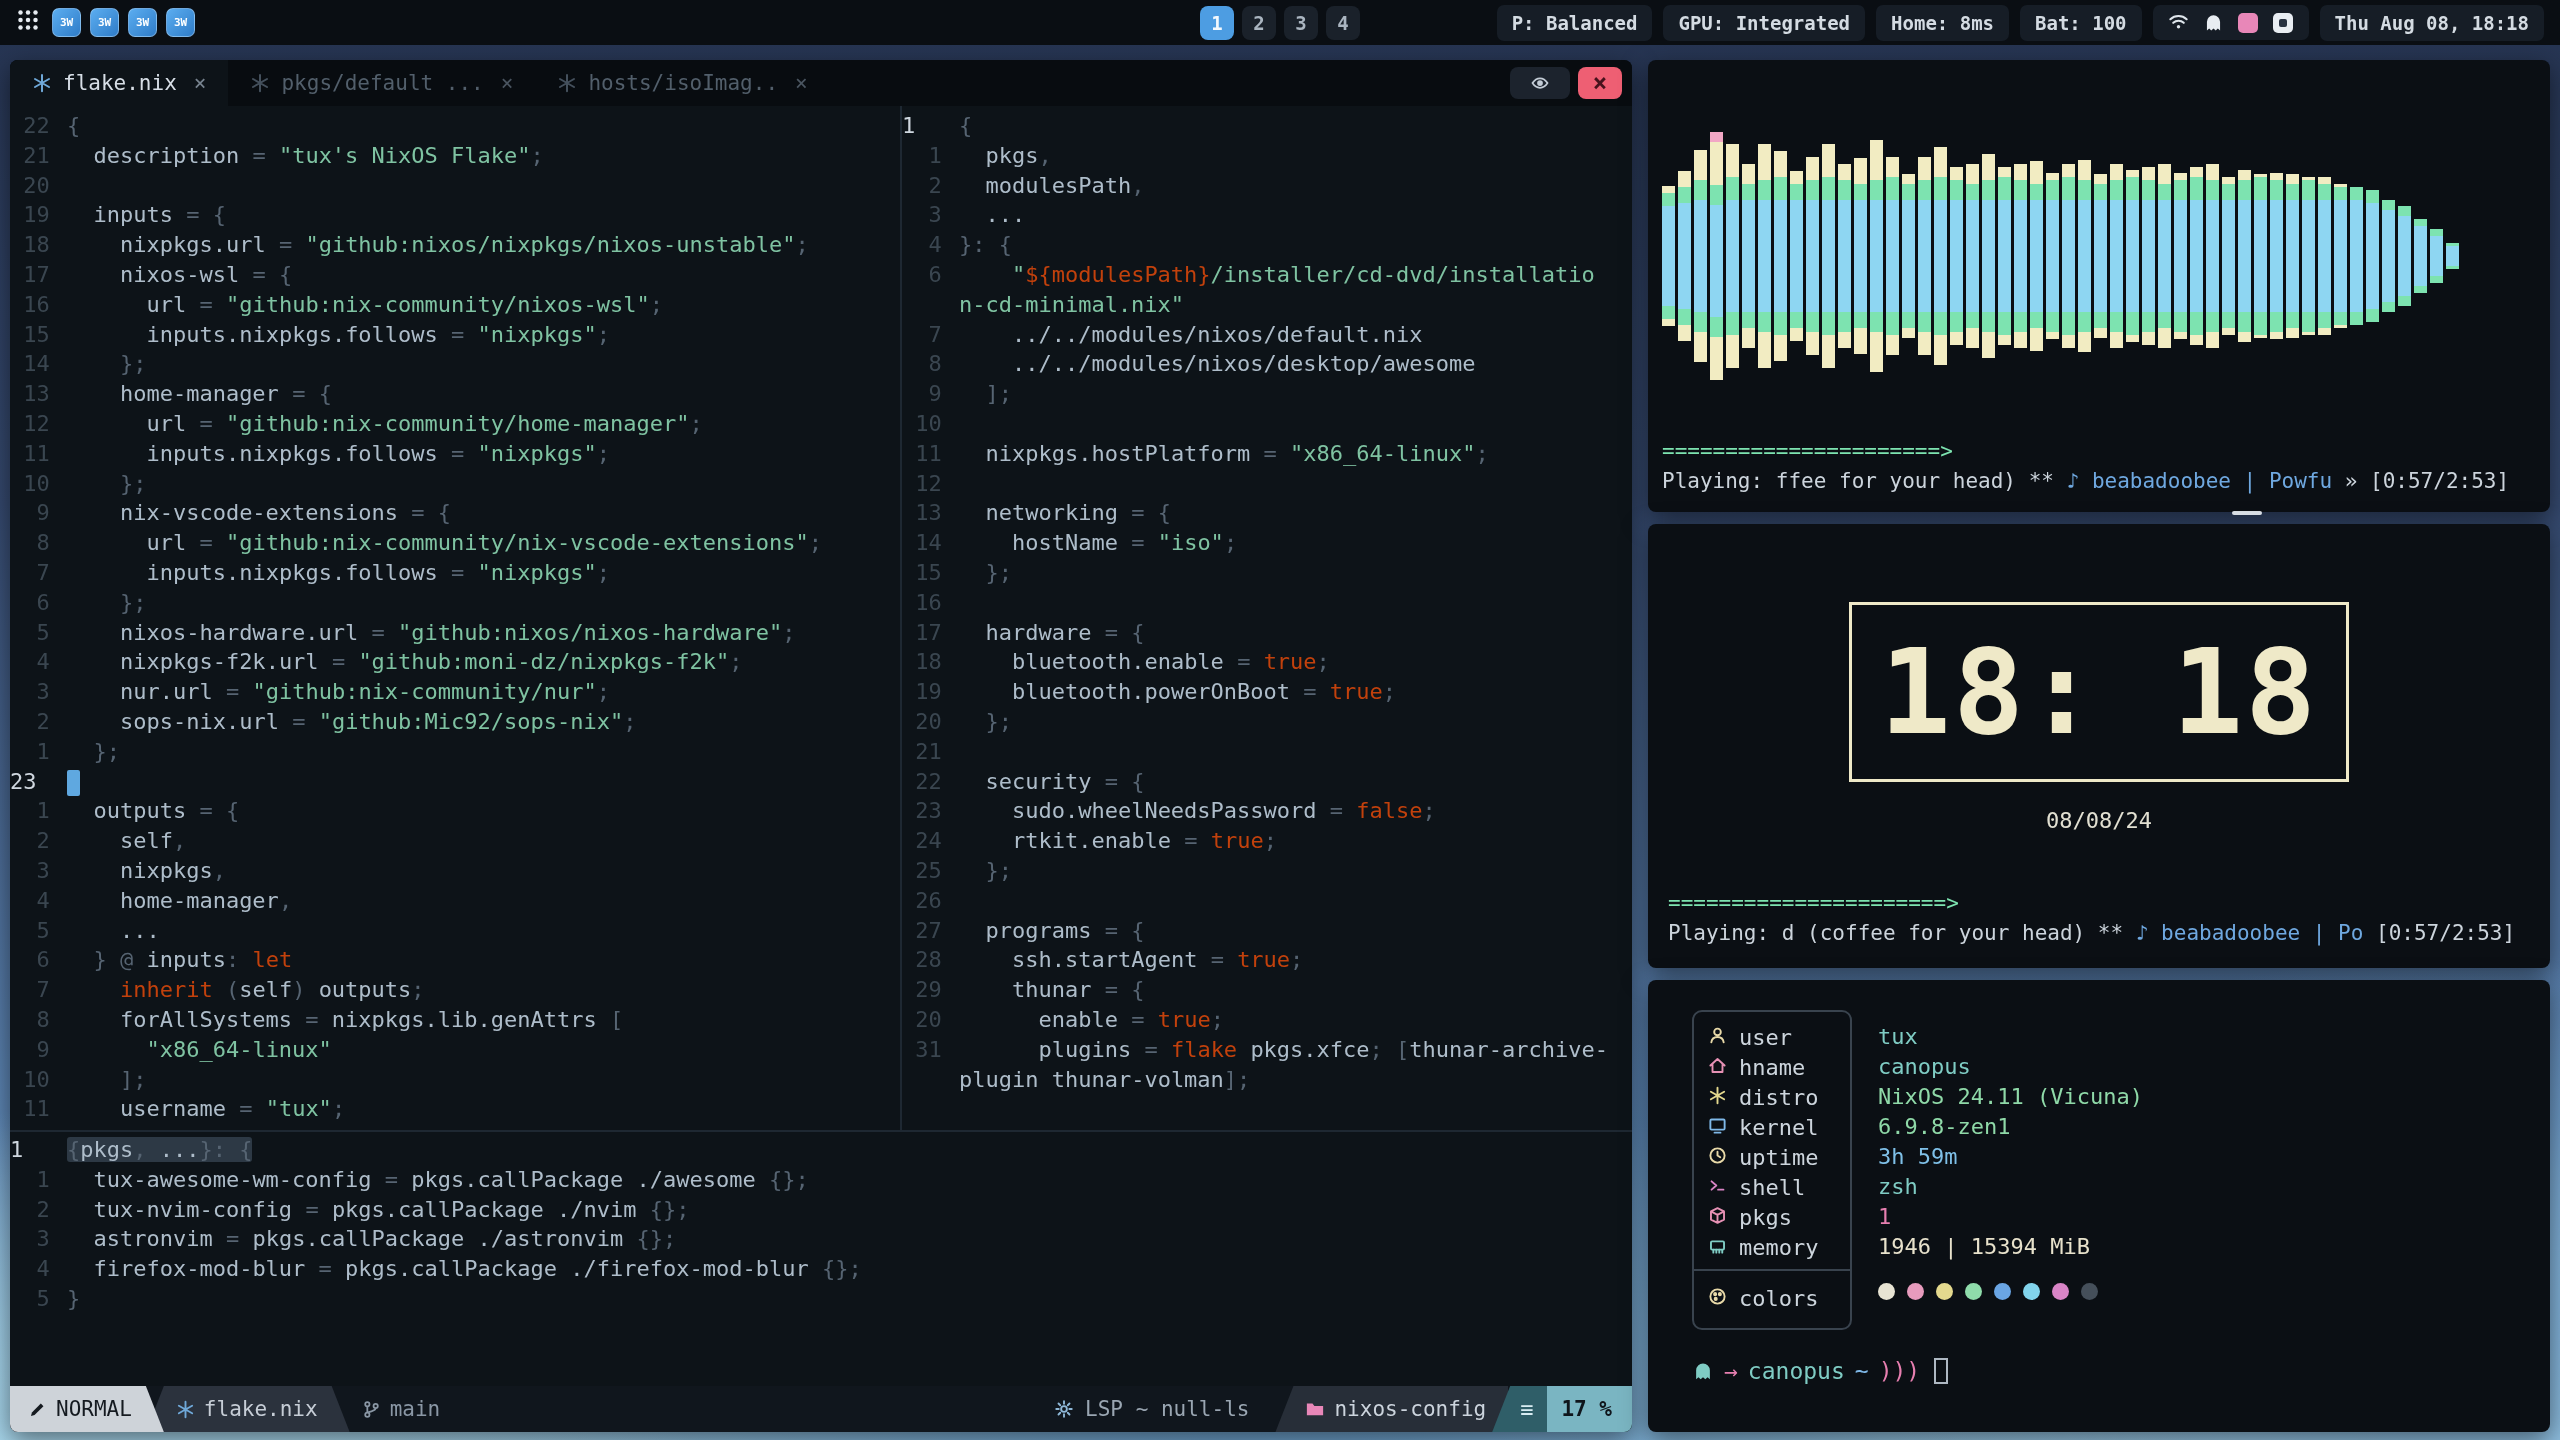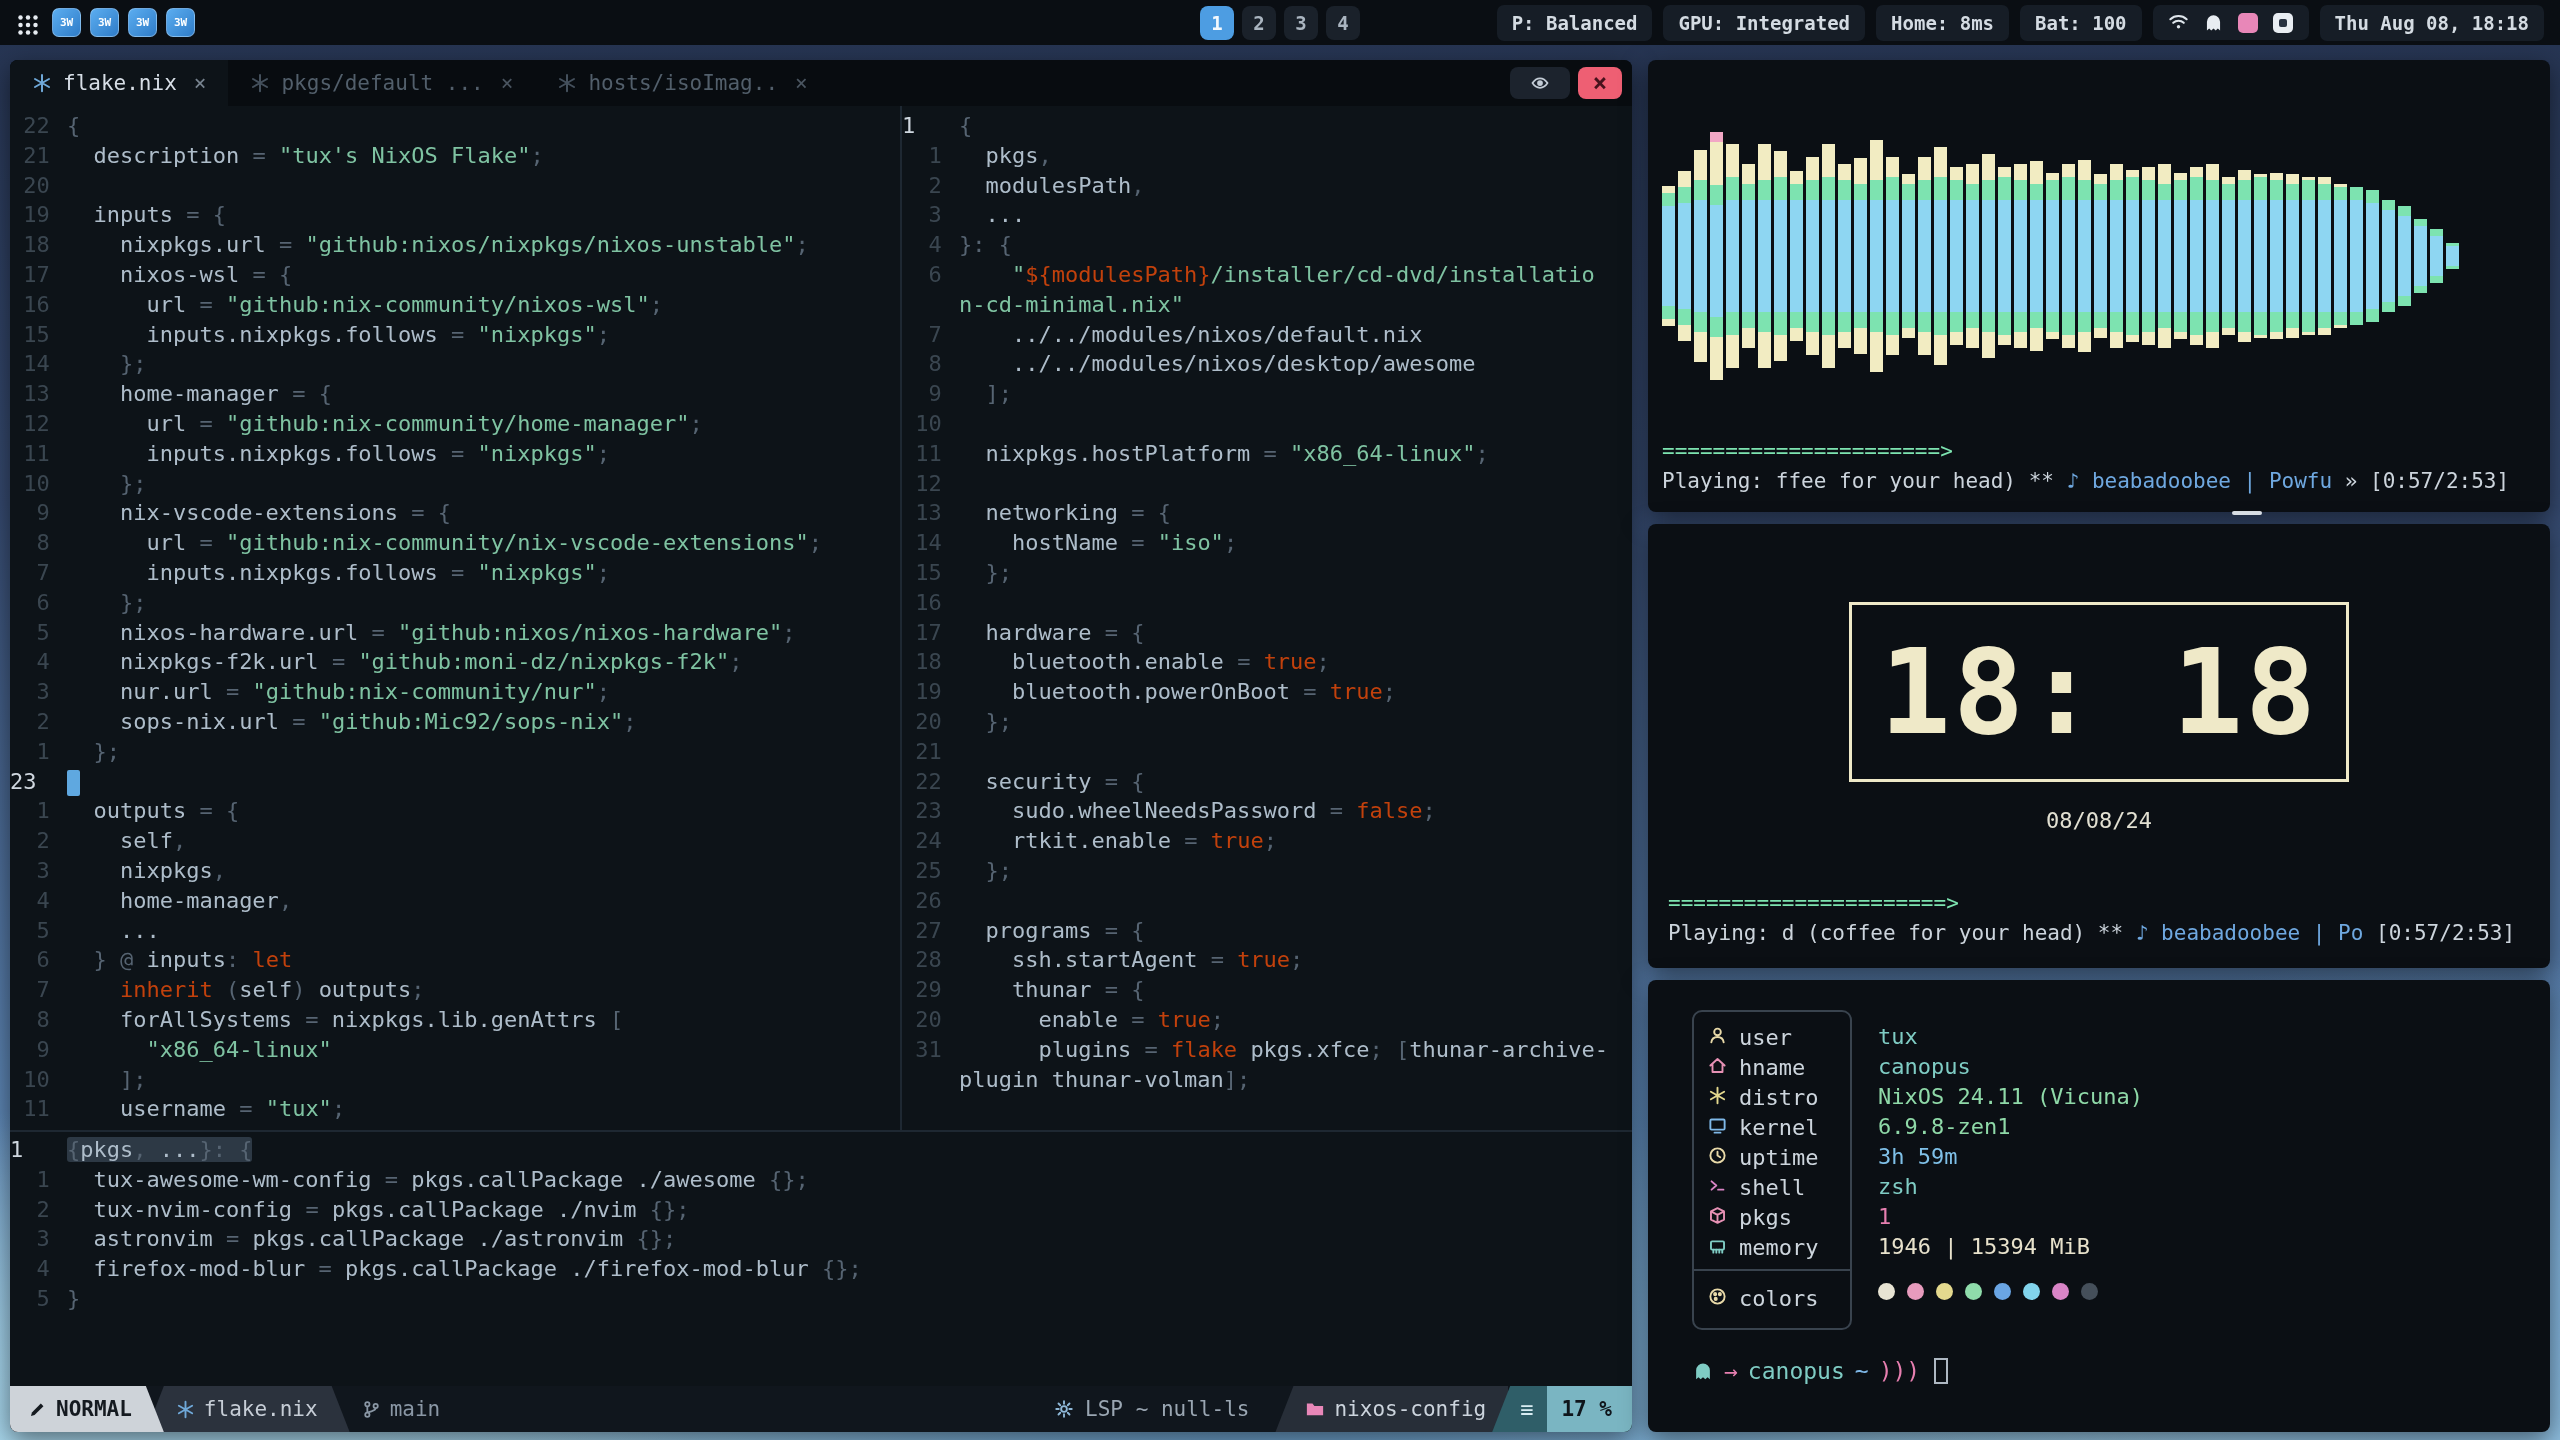--- a/index.html
+++ b/index.html
@@ -10,21 +10,21 @@
     radial-gradient(ellipse 900px 520px at 6% 98%, #a5d4ea 0%, rgba(165,212,234,0) 60%),
     radial-gradient(ellipse 1000px 620px at 96% 92%, #7fb0d8 0%, rgba(127,176,216,0) 60%),
     radial-gradient(ellipse 1400px 900px at 50% 110%, #5a8fc0 0%, rgba(90,143,192,0) 70%),
     linear-gradient(180deg,#253350 0%,#35496e 35%,#5d86b4 78%,#a9d6ea 100%);
   position:relative;color:#c7d0d9;
 }
 .window{position:absolute;background:#0c1117;border-radius:8px;box-shadow:0 8px 26px rgba(0,0,0,.5);overflow:hidden}
 
 
 #topbar{position:absolute;left:0;top:0;width:2560px;height:45px;background:#0a0e13;display:flex;align-items:center;padding:0 16px;z-index:10}
-.tb-left{display:flex;align-items:flex-end;gap:12px}
+.tb-left{display:flex;align-items:flex-start;gap:12px}
 .tb-gridicon{width:24px;height:24px;color:#e6ebf1;display:flex}
 .taglist-icon{width:29px;height:29px;border-radius:7px;background:linear-gradient(135deg,#5badf0,#2f7cc8);border:1px solid rgba(255,255,255,.28);color:#fff;font-size:11px;font-weight:bold;display:flex;align-items:center;justify-content:center;letter-spacing:0}
 #tags{position:absolute;left:50%;top:50%;transform:translate(-50%,-50%);display:flex;gap:8px}
 .tag{width:34px;height:34px;border-radius:8px;background:#1a212a;color:#aab5c0;font-size:19px;font-weight:bold;display:flex;align-items:center;justify-content:center}
 .tag.active{background:#4d9de2;color:#f2f8fd}
 .tb-right{margin-left:auto;display:flex;align-items:center;gap:11px}
 .pill{background:#161d26;border-radius:7px;padding:7px 15px;font-size:19px;font-weight:bold;color:#d4dbe2;white-space:nowrap;display:flex;align-items:center;gap:14px}
 .trayicon{width:21px;height:21px;display:flex;align-items:center;justify-content:center}
 .trayicon svg{width:21px;height:21px}
 .icon-pinkapp{width:20px;height:20px;border-radius:5px;background:#e887b8}
@@ -59,21 +59,21 @@
 .code{color:#aebdca}
 .id{color:#aebdca}
 .str{color:#7fc3a2}
 .kw{color:#c2410c}
 .pun{color:#566472}
 .blockcur{display:inline-block;width:1ch;background:#5fa8e0;height:26px;vertical-align:middle;border-radius:2px}
 .linehl{background:#2d3945;border-radius:3px}
 
 #statusline{height:46px;background:#10161d;display:flex;align-items:stretch;font-size:21px;flex:0 0 auto}
 .seg{display:flex;align-items:center;gap:9px;white-space:nowrap}
-.seg-mode{background:#ced3d9;color:#151a20;font-weight:bold;padding:0 32px 0 18px;clip-path:polygon(0 0,calc(100% - 18px) 0,100% 100%,0 100%);z-index:3}
+.seg-mode{background:#ced3d9;color:#151a20;font-weight:normal;padding:0 32px 0 18px;clip-path:polygon(0 0,calc(100% - 18px) 0,100% 100%,0 100%);z-index:3}
 .seg-mode svg{width:19px;height:19px}
 .seg-file{background:#2b323d;color:#c6cdd6;padding:0 32px 0 30px;margin-left:-18px;clip-path:polygon(18px 0,calc(100% - 18px) 0,100% 100%,0 100%);z-index:2}
 .seg-file .segicon{color:#6fa8d8;display:flex}
 .seg-file svg{width:19px;height:19px}
 .seg-branch{color:#8a97a5;padding:0 18px 0 26px;margin-left:-14px}
 .seg-branch svg{width:19px;height:19px}
 .sl-right{margin-left:auto;display:flex;align-items:stretch}
 .seg-lsp{color:#9aa6b2;padding:0 26px;gap:11px}
 .seg-lsp svg{width:20px;height:20px;color:#8fb8d8}
 .seg-proj{background:#272e38;color:#ccd4dd;padding:0 22px 0 30px;clip-path:polygon(18px 0,100% 0,100% 100%,0 100%)}

